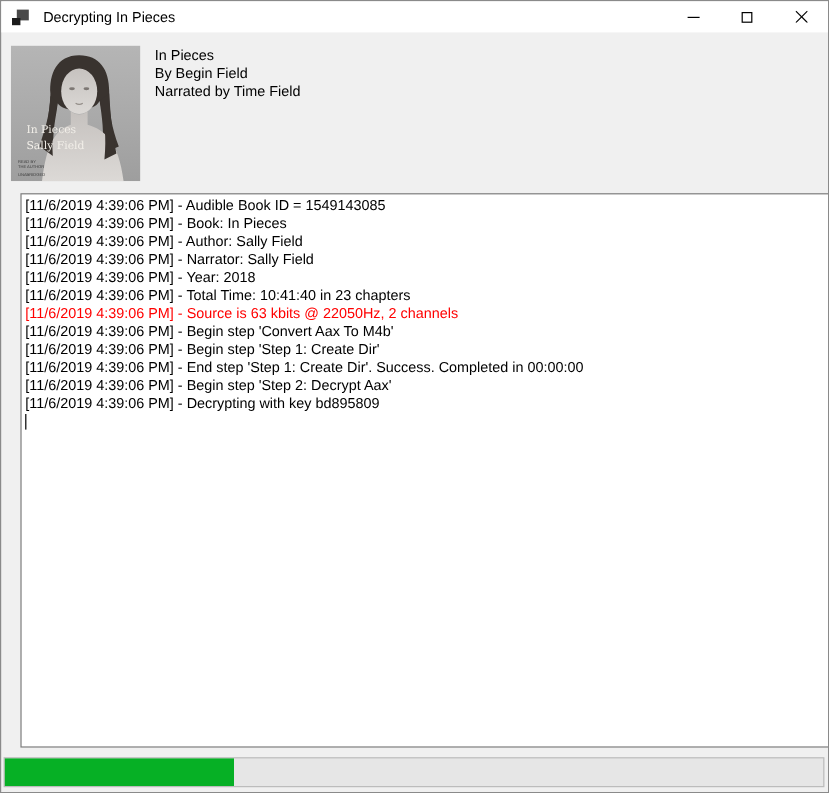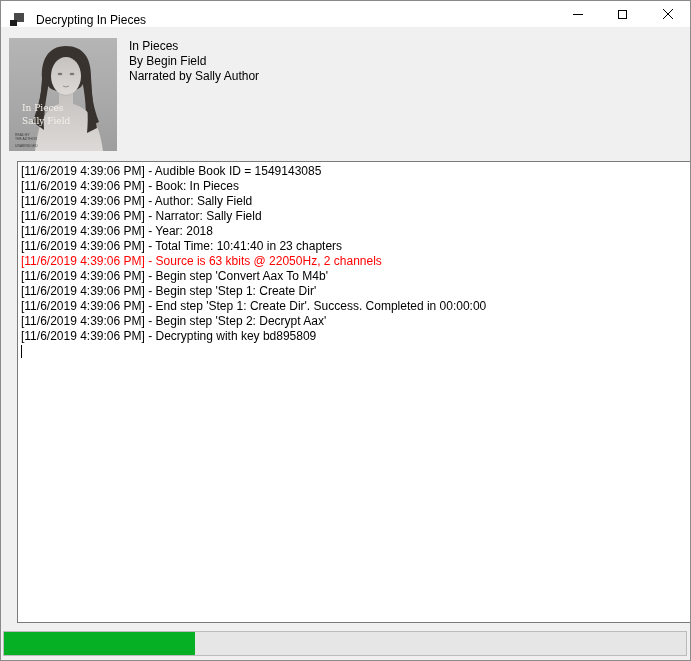--- a/index.html
+++ b/index.html
@@ -14,21 +14,21 @@
     overflow: hidden;
   }
 
   
   .titlebar {
     position: absolute;
     left: 0; top: 0; right: 0;
     height: 26px;
     background: #ffffff;
     display: flex;
-    align-items: flex-end;
+    align-items: center;
   }
   .app-icon {
     position: relative;
     width: 16px; height: 16px;
     margin-left: 8px;
     flex: 0 0 auto;
   }
   .app-icon .sq-big {
     position: absolute; left: 5px; top: 2px;
     width: 10px; height: 9px;
@@ -169,21 +169,21 @@
     <text x="13" y="86" font-family="DejaVu Serif, serif" font-size="9" fill="#f2efe9">Sally Field</text>
 
     <text x="6" y="98" font-family="Liberation Sans, sans-serif" font-size="3.4" fill="#3c3c3c">READ BY</text>
     <text x="6" y="102" font-family="Liberation Sans, sans-serif" font-size="3.4" fill="#3c3c3c">THE AUTHOR</text>
     <text x="6" y="109" font-family="Liberation Sans, sans-serif" font-size="3.4" fill="#3c3c3c">UNABRIDGED</text>
   </svg>
 
   <div class="book-info">
     <div>In Pieces</div>
     <div>By Begin Field</div>
-    <div>Narrated by Sally Author</div>
+    <div>Narrated by Time Field</div>
   </div>
 
   <div class="log-area" id="log-area"><div class="log-line">[11/6/2019 4:39:06 PM] - Audible Book ID = 1549143085</div><div class="log-line">[11/6/2019 4:39:06 PM] - Book: In Pieces</div><div class="log-line">[11/6/2019 4:39:06 PM] - Author: Sally Field</div><div class="log-line">[11/6/2019 4:39:06 PM] - Narrator: Sally Field</div><div class="log-line">[11/6/2019 4:39:06 PM] - Year: 2018</div><div class="log-line">[11/6/2019 4:39:06 PM] - Total Time: 10:41:40 in 23 chapters</div><div class="log-line" style="color: rgb(255, 0, 0);">[11/6/2019 4:39:06 PM] - Source is 63 kbits @ 22050Hz, 2 channels</div><div class="log-line">[11/6/2019 4:39:06 PM] - Begin step 'Convert Aax To M4b'</div><div class="log-line">[11/6/2019 4:39:06 PM] - Begin step 'Step 1: Create Dir'</div><div class="log-line">[11/6/2019 4:39:06 PM] - End step 'Step 1: Create Dir'. Success. Completed in 00:00:00</div><div class="log-line">[11/6/2019 4:39:06 PM] - Begin step 'Step 2: Decrypt Aax'</div><div class="log-line">[11/6/2019 4:39:06 PM] - Decrypting with key bd895809</div><div class="log-line"><span class="caret"></span></div></div>
 
   <div class="progress">
     <div class="progress-fill" id="progress-fill" style="width: 28%; background: rgb(6, 176, 37);"></div>
   </div>
 
 </div>
 

